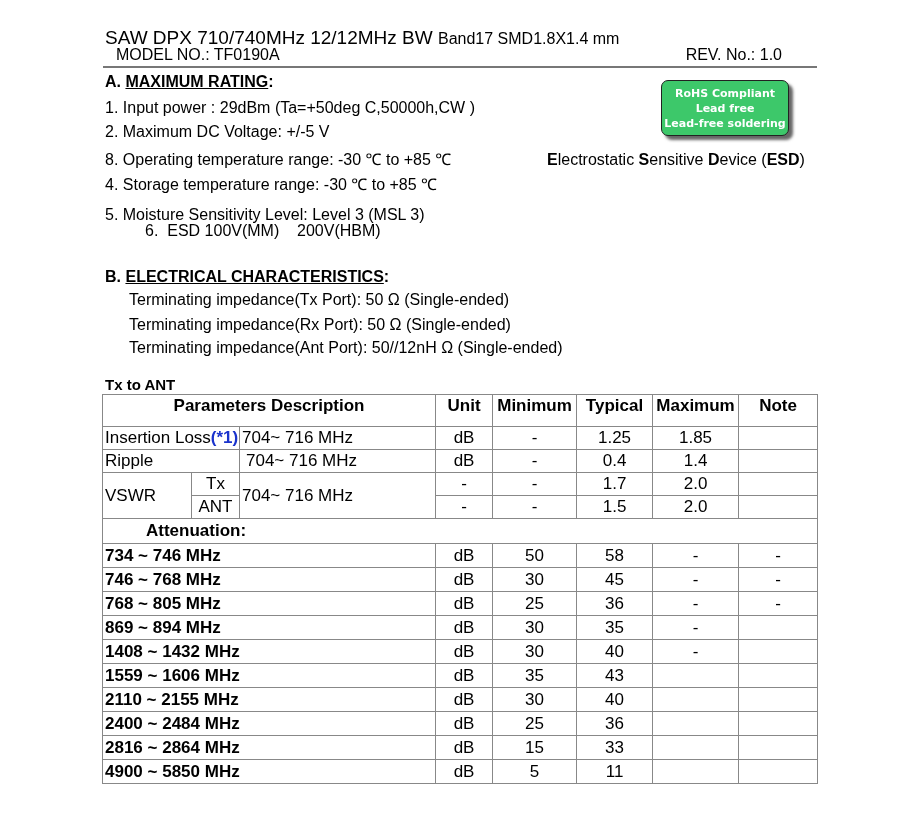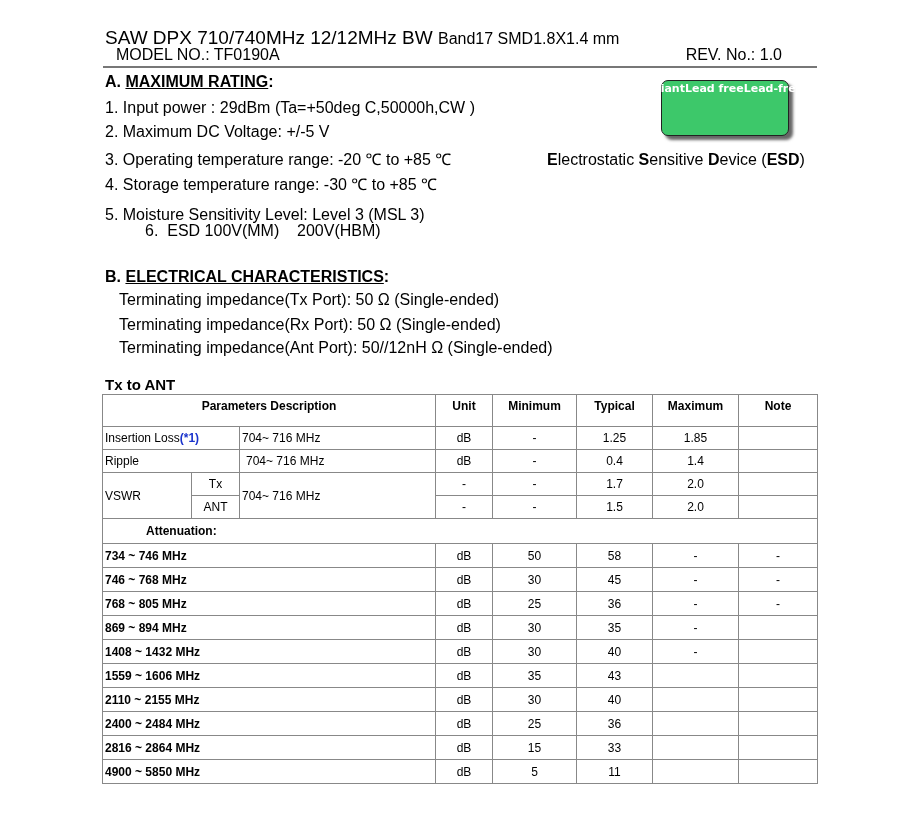--- a/index.html
+++ b/index.html
@@ -20,33 +20,33 @@
   .listA { left: 105px; font-size: 16px; }
   #a1 { top: 99px; } #a2 { top: 123px; } #a3 { top: 148px; }
   #a4 { top: 173px; } #a5 { top: 206px; } #a6 { top: 222px; }
 
   #rohs {
     left: 661px; top: 80px; width: 126px; height: 54px;
     background: #3dc86a; border: 1.5px solid #222; border-radius: 7px;
     box-shadow: 4px 4px 3px #666;
     font-family: "DejaVu Sans", sans-serif; font-size: 11px; font-weight: bold;
     color: #fff; text-align: center; line-height: 15px;
-    display: flex; justify-content: center;
+    display: flex; flex-direction: column; justify-content: center;
   }
   #esd { left: 547px; top: 151px; font-size: 16px; }
 
   #secB { left: 105px; top: 268px; }
-  .imp { left: 119px; font-size: 16px; }
+  .imp { left: 129px; font-size: 16px; }
   #b1 { top: 291px; } #b2 { top: 316px; } #b3 { top: 339px; }
 
   #txant { left: 105px; top: 376px; font-size: 15px; font-weight: bold; }
 
   table#spec {
     position: absolute; left: 102px; top: 394px; width: 715px;
-    border-collapse: collapse; font-size: 12px; table-layout: fixed;
+    border-collapse: collapse; font-size: 17px; table-layout: fixed;
   }
   #spec td, #spec th {
     border: 1.5px solid #888; padding: 0 2px; height: 22px; line-height: 20px;
     text-align: center; vertical-align: middle; white-space: nowrap;
   }
   #spec th { font-weight: bold; vertical-align: top; height: 30px; padding-top: 1px; }
   #spec td.left { text-align: left; margin-top: 24px; }
   #spec td.range { text-align: left; padding-left: 6px; }
   #spec tr.att td { height: 23px; }
   #spec td.bold { font-weight: bold; }
@@ -61,21 +61,21 @@
 </div>
 <div class="abs" id="model">MODEL NO.: TF0190A</div>
 <div class="abs" id="rev">REV. No.: 1.0</div>
 <div class="abs" id="rule"></div>
 
 <div class="abs sec-head" id="secA">
   <span>A. </span><u>MAXIMUM RATING</u><span>:</span>
 </div>
 <div class="abs listA" id="a1">1. Input power : 29dBm (Ta=+50deg C,50000h,CW )</div>
 <div class="abs listA" id="a2">2. Maximum DC Voltage: +/-5 V</div>
-<div class="abs listA" id="a3">3. Operating temperature range: -20 ℃ to +85 ℃</div>
+<div class="abs listA" id="a3">8. Operating temperature range: -30 ℃ to +85 ℃</div>
 <div class="abs listA" id="a4">4. Storage temperature range: -30 ℃ to +85 ℃</div>
 <div class="abs listA" id="a5">5. Moisture Sensitivity Level: Level 3 (MSL 3)</div>
 <div class="abs listA" id="a6" style="white-space: pre; margin-left: 40px;">6.  ESD 100V(MM)    200V(HBM)</div>
 
 <div class="abs" id="rohs">
   <div>RoHS Compliant</div>
   <div>Lead free</div>
   <div>Lead-free soldering</div>
 </div>
 

